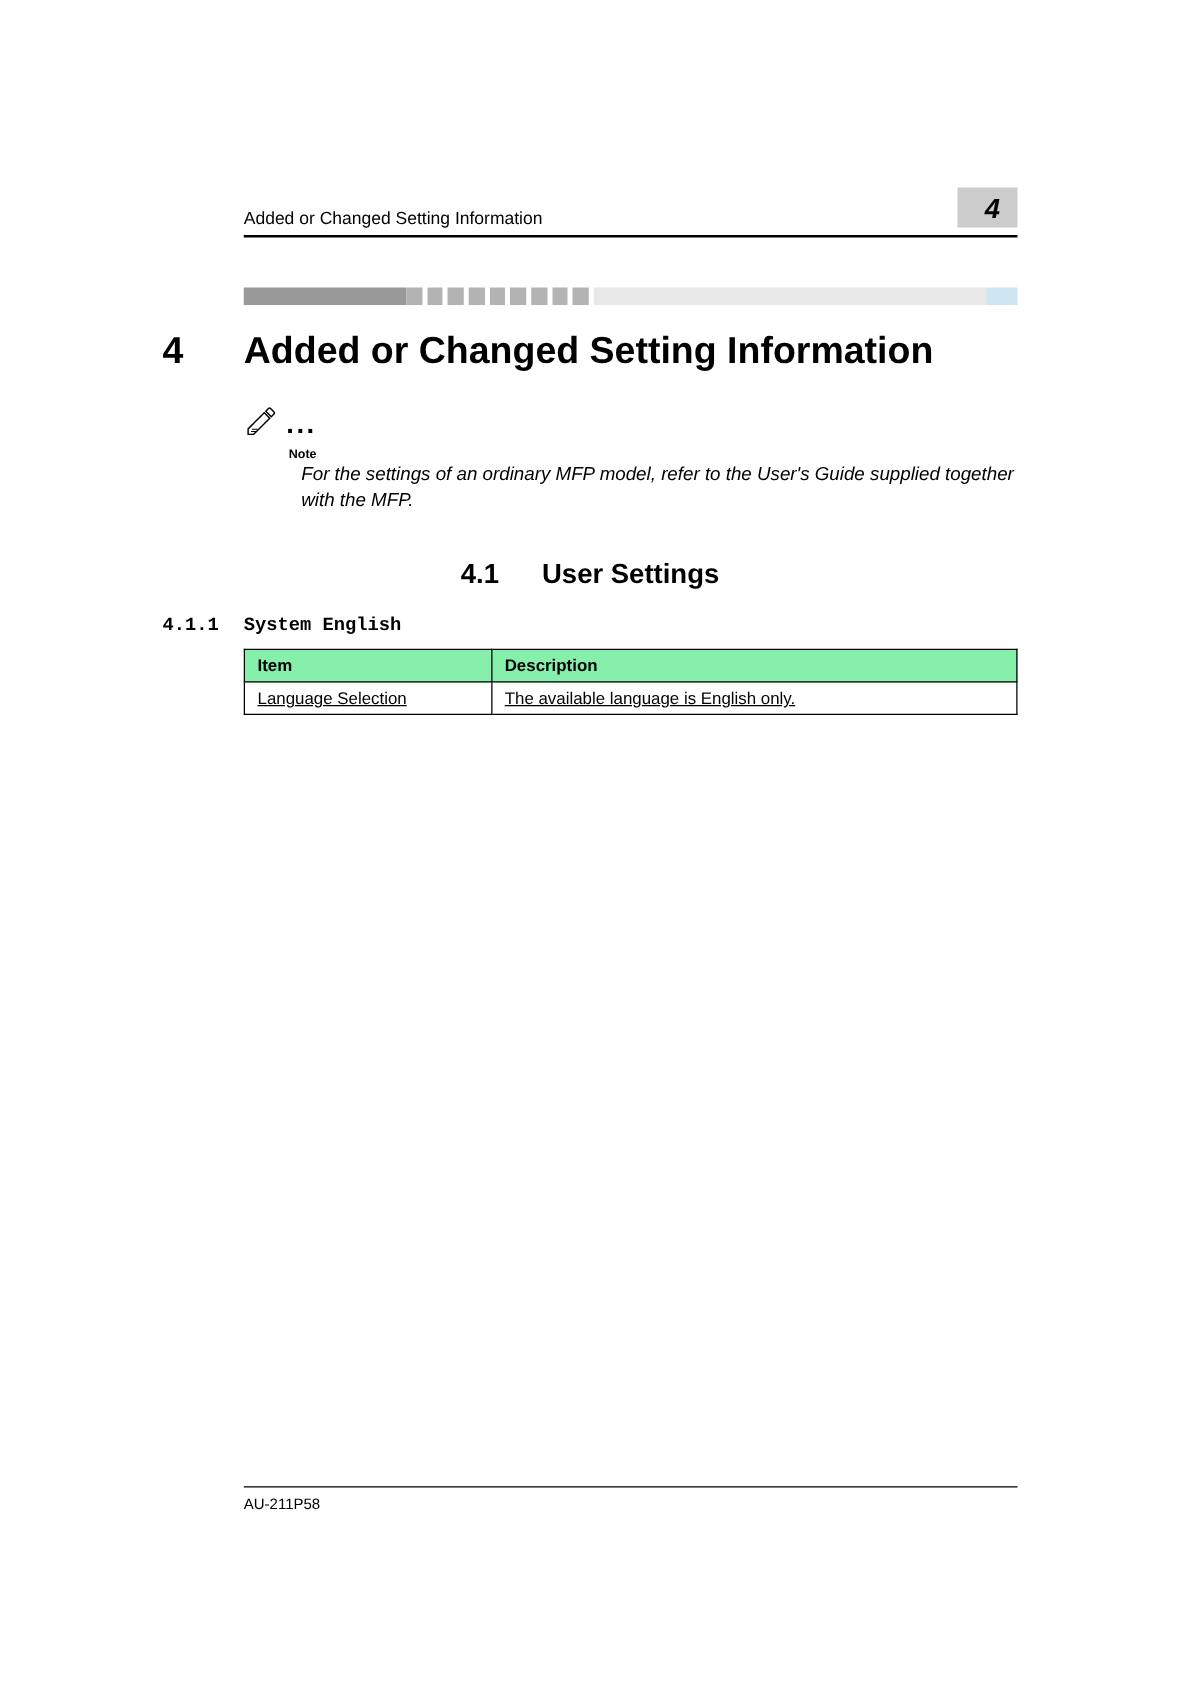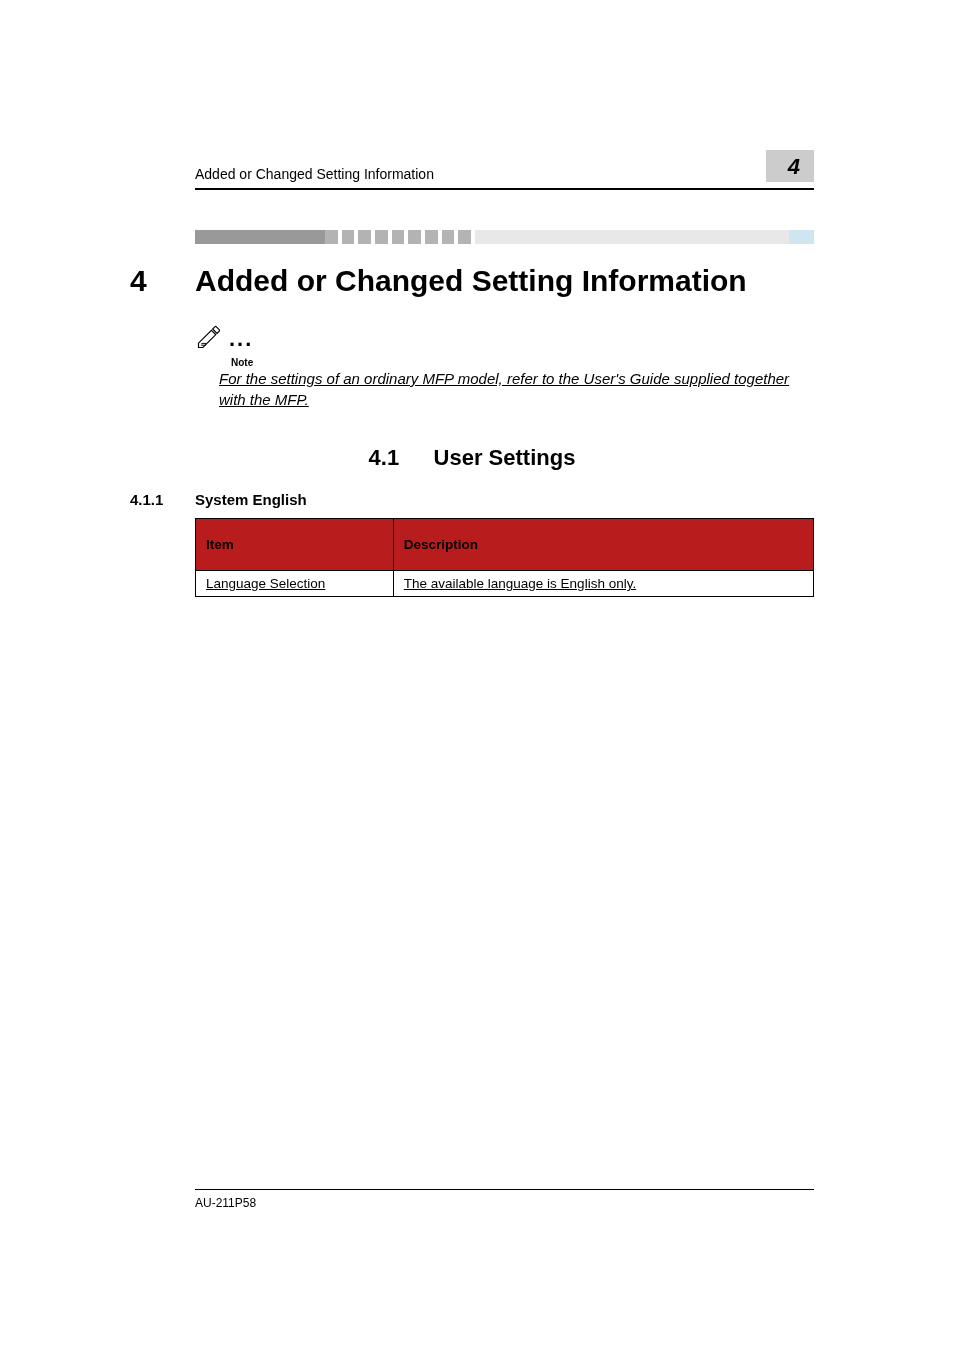--- a/index.html
+++ b/index.html
@@ -106,23 +106,22 @@
     padding-bottom: 2px;
   }
   .note-label {
     font-size: 10px;
     font-weight: bold;
     margin-left: 36px;
   }
   .note-text {
     font-size: 15px;
     font-style: italic;
-    margin-left: 24px;
+    margin-left: 46px;
     line-height: 1.4;
-    text-decoration: underline;
   }
   .section-row {
     display: flex;
     align-items: baseline;
     margin-bottom: 20px;
     justify-content: center;
   }
   .section-num {
     font-size: 22px;
     font-weight: bold;
@@ -130,42 +129,43 @@
     margin-left: -65px;
   }
   .section-title {
     font-size: 22px;
     font-weight: bold;
   }
   .subsection-row {
     display: flex;
     align-items: flex-end;
     margin-bottom: 10px;
+    font-family: Liberation Mono, monospace;
   }
   .subsection-num {
     font-size: 15px;
     font-weight: bold;
     width: 65px;
     margin-left: -65px;
   }
   .subsection-title {
     font-size: 15px;
     font-weight: bold;
   }
   table.setting {
     width: 100%;
     border-collapse: collapse;
     margin-left: 0px;
     font-size: 13.5px;
   }
   table.setting th {
-    background: #b91c1c;
+    background: #86efac;
     text-align: left;
     font-weight: bold;
-    padding: 18px 10px;
+    padding: 5px 10px;
     border: 1px solid #000;
   }
   table.setting td {
     padding: 5px 10px;
     border: 1px solid #000;
     text-decoration: underline;
   }
   .footer {
     position: absolute;
     bottom: 140px;

